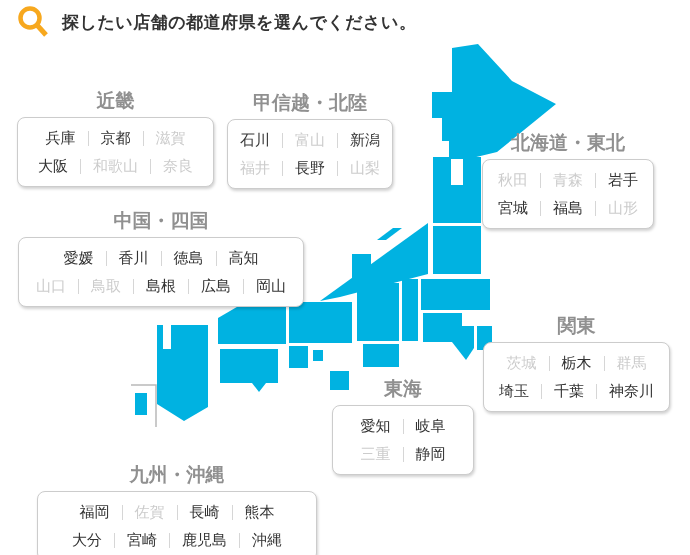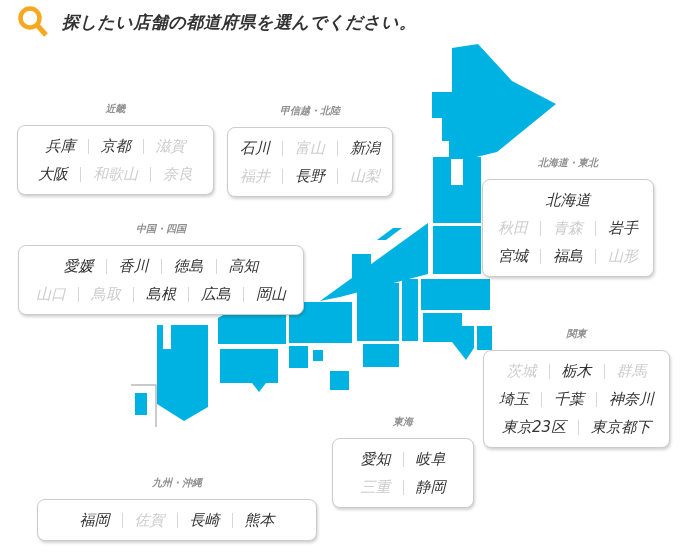--- a/index.html
+++ b/index.html
@@ -1,41 +1,41 @@
 <!DOCTYPE html>
 <html style="--map-blue: #00b2e1; --icon-orange: #f7a81e; --title-gray: #909090; --link-dark: #333333; --disabled-gray: #cccccc; --box-border: #cccccc;"><head>
 <meta charset="utf-8">
 <style>
   html,body{margin:0;padding:0;background:#fff;}
   body{font-family:"DejaVu Sans","Liberation Sans",sans-serif;}
-  .stage{position:relative;width:690px;height:555px;background:#fff;overflow:hidden;font-style:italic;}
+  .stage{position:relative;width:690px;height:555px;background:#fff;overflow:hidden;}
 
   .header{position:absolute;left:16px;top:4px;display:flex;align-items:center;gap:12px;z-index:3;}
   .header h1{font-size:17px;font-weight:bold;color:var(--link-dark,#333);margin:0;letter-spacing:.5px;}
   .search-icon{display:block;}
 
   .map-svg{position:absolute;left:0;top:0;z-index:1;}
   .map-shape{fill:var(--map-blue,#00b2e1);}
   .inset-line{fill:none;stroke:#b9b9b9;stroke-width:1.5;}
 
   .region{position:absolute;text-align:center;z-index:2;}
-  .region-title{font-size:10px;font-weight:bold;color:var(--title-gray,#909090);margin:12px 0 6px;line-height:21px;}
+  .region-title{font-size:19px;font-weight:bold;color:var(--title-gray,#909090);margin:4px 0 6px;line-height:21px;}
   .pref-box{background:#fff;border:1px solid var(--box-border,#ccc);border-radius:8px;
             box-shadow:1px 2px 3px rgba(0,0,0,.18);padding:6px 2px;}
   .pref-row{display:flex;justify-content:center;align-items:center;height:28px;}
   .pref{font-size:15px;color:var(--link-dark,#333);text-decoration:none;padding:0 3px;cursor:pointer;white-space:nowrap;}
   .pref.disabled{color:var(--disabled-gray,#ccc);cursor:default;text-align:right;}
   .sep{display:inline-block;width:1px;height:15px;background:#d6d6d6;margin:0 9px;}
 
   .region-kinki{left:17px;top:86px;width:197px;}
   .region-koshinetsu-hokuriku{left:227px;top:88px;width:166px;}
-  .region-hokkaido-tohoku{left:482px;top:140px;width:172px;}
+  .region-hokkaido-tohoku{left:482px;top:128px;width:172px;}
   .region-chugoku-shikoku{left:18px;top:206px;width:286px;}
   .region-kanto{left:483px;top:311px;width:187px;}
-  .region-tokai{left:332px;top:399px;width:142px;}
+  .region-tokai{left:332px;top:374px;width:142px;}
   .region-kyushu-okinawa{left:37px;top:460px;width:280px;}
 </style>
 </head>
 <body>
 
 <div class="stage">
 
   <div class="header">
     <svg class="search-icon" width="34" height="36" viewBox="0 0 34 36" aria-hidden="true">
       <circle cx="14" cy="14" r="9.5" fill="none" stroke="var(--icon-orange,#f7a81e)" stroke-width="4.5"></circle>
@@ -105,23 +105,20 @@
             <a class="pref">長野</a>
             <span class="sep"></span>
             <a class="pref disabled">山梨</a>
           </div>
         </div>
       </section>
       <section class="region region-hokkaido-tohoku">
         <h2 class="region-title">北海道・東北</h2>
         <div class="pref-box">
           <div class="pref-row">
-            <a class="pref">北海道</a>
-          </div>
-          <div class="pref-row">
             <a class="pref disabled">秋田</a>
             <span class="sep"></span>
             <a class="pref disabled">青森</a>
             <span class="sep"></span>
             <a class="pref">岩手</a>
           </div>
           <div class="pref-row">
             <a class="pref">宮城</a>
             <span class="sep"></span>
             <a class="pref">福島</a>
@@ -165,25 +162,20 @@
             <span class="sep"></span>
             <a class="pref disabled">群馬</a>
           </div>
           <div class="pref-row">
             <a class="pref">埼玉</a>
             <span class="sep"></span>
             <a class="pref">千葉</a>
             <span class="sep"></span>
             <a class="pref">神奈川</a>
           </div>
-          <div class="pref-row">
-            <a class="pref">東京23区</a>
-            <span class="sep"></span>
-            <a class="pref">東京都下</a>
-          </div>
         </div>
       </section>
       <section class="region region-tokai">
         <h2 class="region-title">東海</h2>
         <div class="pref-box">
           <div class="pref-row">
             <a class="pref">愛知</a>
             <span class="sep"></span>
             <a class="pref">岐阜</a>
           </div>
@@ -199,17 +191,26 @@
         <div class="pref-box">
           <div class="pref-row">
             <a class="pref">福岡</a>
             <span class="sep"></span>
             <a class="pref disabled">佐賀</a>
             <span class="sep"></span>
             <a class="pref">長崎</a>
             <span class="sep"></span>
             <a class="pref">熊本</a>
           </div>
+          <div class="pref-row">
+            <a class="pref">大分</a>
+            <span class="sep"></span>
+            <a class="pref">宮崎</a>
+            <span class="sep"></span>
+            <a class="pref">鹿児島</a>
+            <span class="sep"></span>
+            <a class="pref">沖縄</a>
+          </div>
         </div>
       </section>
     </div>
 
 </div>
 
 </body></html>

